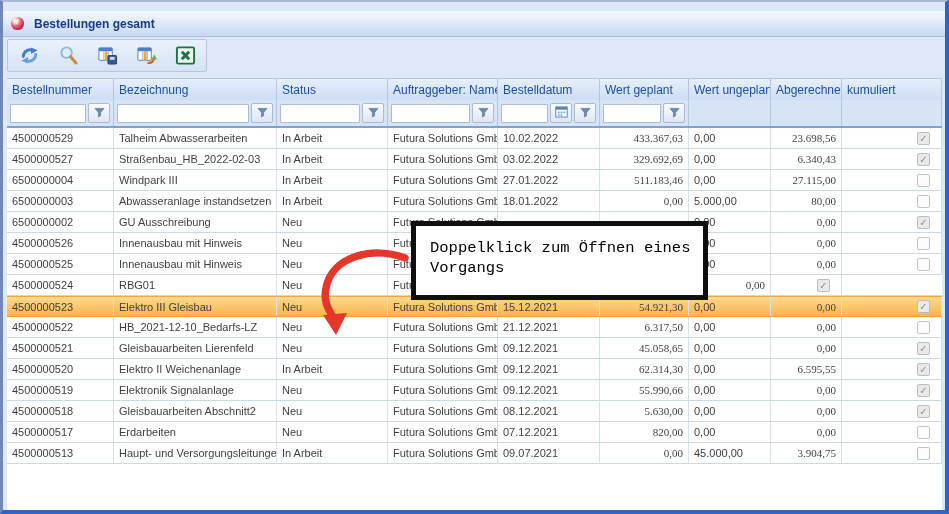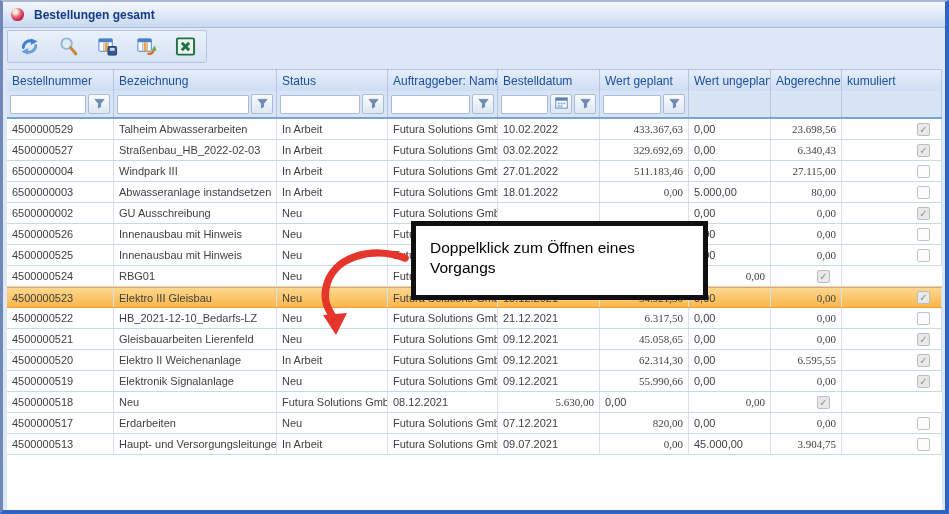--- a/index.html
+++ b/index.html
@@ -16,20 +16,21 @@
     overflow:hidden;
     display:flex; flex-direction:column;
   }
   
   .titlebar {
     height:26px; flex:0 0 26px;
     background:linear-gradient(#f5f9ff,#c8d8f0);
     border-bottom:1px solid #a9bcd9;
     display:flex; align-items:center; gap:9px;
     padding-left:7px;
+    margin-top:9px;
   }
   .app-icon { width:15px; height:15px; display:inline-block; }
   .title { color:#173a85; font-weight:bold; font-size:12px; }
   
   .toolbar { height:37px; flex:0 0 37px; padding:2px 0 0 4px; }
   .toolbar-group {
     width:200px; height:33px;
     background:linear-gradient(#eaf1fb,#d6e2f4);
     border:1px solid #b4c6e2; border-radius:2px;
     display:flex; align-items:center; gap:15px; padding:0 9px;
@@ -82,21 +83,21 @@
   .cb {
     width:13px; height:13px; border:1px solid #c3c3c3; border-radius:2px;
     background:#fcfcfc; font-size:10px; line-height:11px; text-align:center; color:#8f8f8f;
   }
   .cb.checked { background:#e9e9e9; border-color:#bdbdbd; }
   
   .callout {
     position:absolute; left:408px; top:219px; width:297px; height:79px;
     background:#fff; border:5px solid #0f0f0f;
     padding:12px 8px 0 14px;
-    font-size:15.5px; line-height:1.32; color:#000; z-index:6;
+    font-size:15.5px; line-height:1.32; color:#000; z-index:6;font-family:Liberation Mono, monospace;
   }
   .arrow-svg { position:absolute; left:295px; top:238px; width:180px; height:105px; z-index:5; pointer-events:none; }
 </style>
 </head>
 <body>
 
 <div class="window">
 
   <div class="titlebar">
     <span class="app-icon">
@@ -413,20 +414,21 @@
           <div class="cell">09.12.2021</div>
           <div class="cell right">55.990,66</div>
           <div class="cell">0,00</div>
           <div class="cell right">0,00</div>
           <div class="cell chk">
             <div class="cb checked">✓</div>
           </div>
         </div>
         <div class="grid-row">
           <div class="cell">4500000518</div>
+          <div class="cell">Gleisbauarbeiten Abschnitt2</div>
           <div class="cell">Neu</div>
           <div class="cell">Futura Solutions GmbH</div>
           <div class="cell">08.12.2021</div>
           <div class="cell right">5.630,00</div>
           <div class="cell">0,00</div>
           <div class="cell right">0,00</div>
           <div class="cell chk">
             <div class="cb checked">✓</div>
           </div>
         </div>

